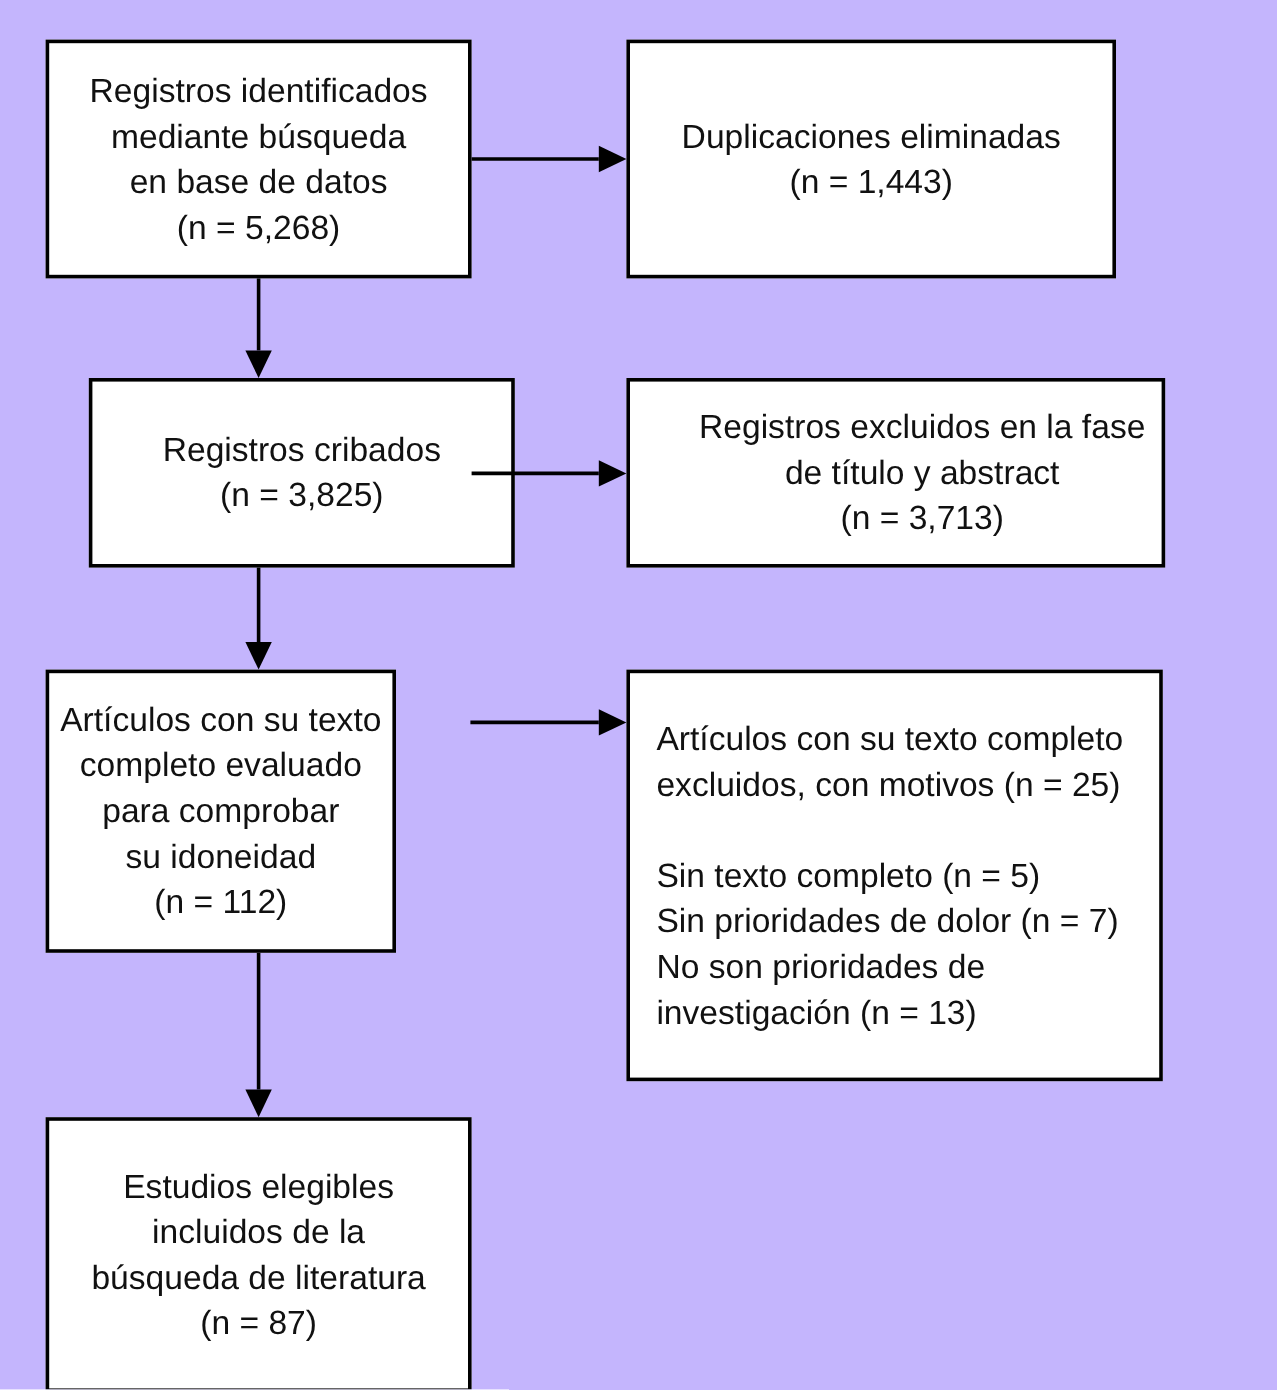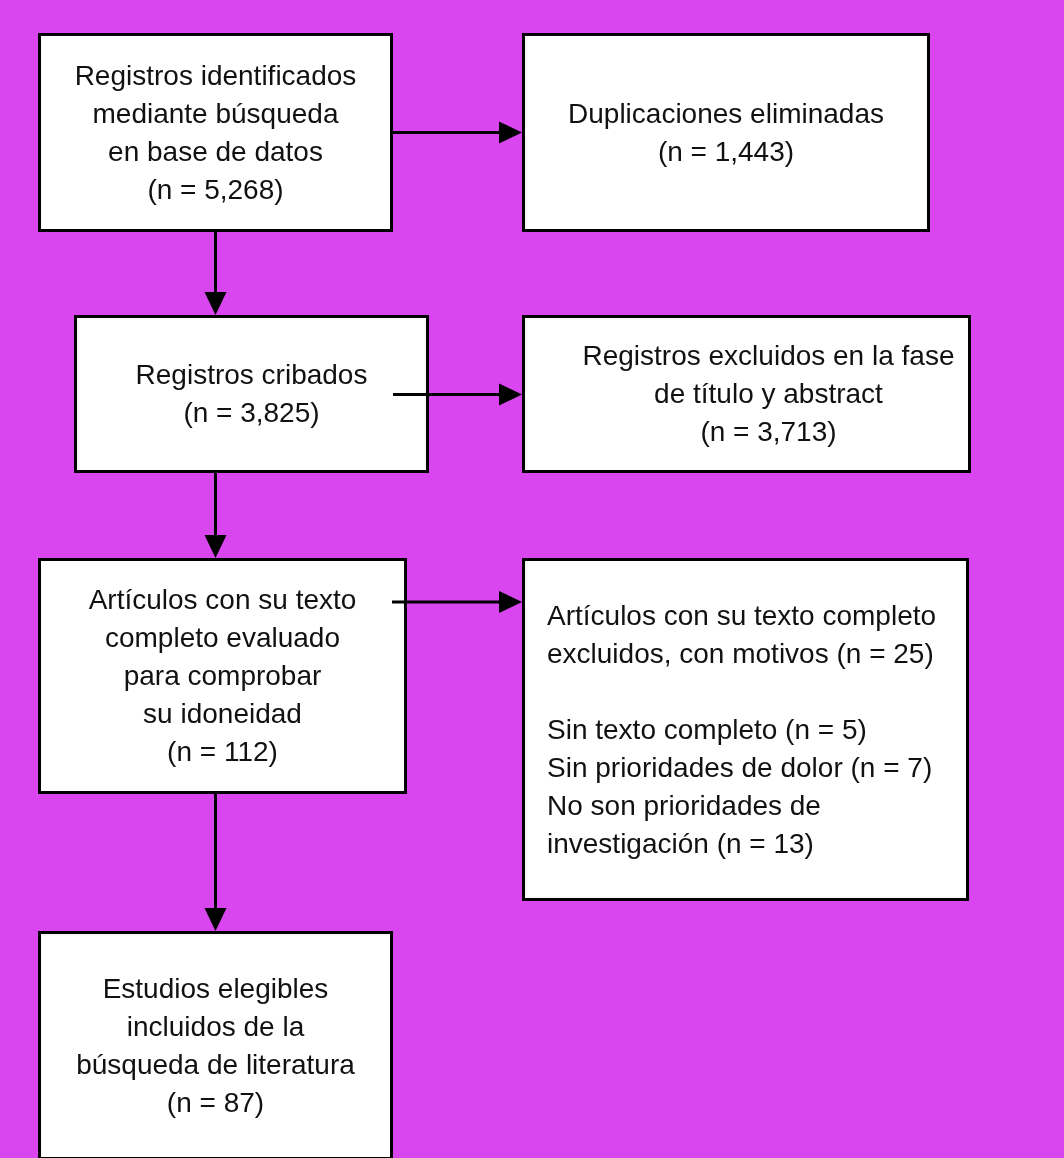--- a/index.html
+++ b/index.html
@@ -4,21 +4,21 @@
 <style>
   html, body {
     margin: 0;
     padding: 0;
     background: #ffffff;
   }
   .canvas {
     position: relative;
     width: 1064px;
     height: 1158px;
-    background: #d946ef;
+    background: #c4b5fd;
     font-family: "Liberation Sans", sans-serif;
     color: #111111;
     overflow: hidden;
   }
   .flow-box {
     position: absolute;
     box-sizing: border-box;
     border: 3px solid #000000;
     background: #ffffff;
     display: flex;
@@ -26,21 +26,21 @@
     justify-content: center;
     font-size: 28px;
     line-height: 38px;
     text-align: center;
     white-space: pre-line;
   }
   #box-identified           { left: 38px;  top: 33px;  width: 355px; height: 199px; }
   #box-duplicates-removed   { left: 522px; top: 33px;  width: 408px; height: 199px; }
   #box-screened             { left: 38px;  top: 315px; width: 355px; height: 158px; margin-left: 36px; }
   #box-excluded-title-abstract { left: 522px; top: 315px; width: 449px; height: 158px; padding-left: 44px; }
-  #box-fulltext-assessed    { left: 38px;  top: 558px; width: 369px; height: 236px; }
+  #box-fulltext-assessed    { left: 38px;  top: 558px; width: 292px; height: 236px; }
   #box-fulltext-excluded    {
     left: 522px; top: 558px; width: 447px; height: 343px;
     justify-content: flex-start;
     text-align: left;
     padding: 0 10px 0 22px;
   }
   #box-included             { left: 38px;  top: 931px; width: 355px; height: 229px; }
   .arrow-layer {
     position: absolute;
     left: 0;

